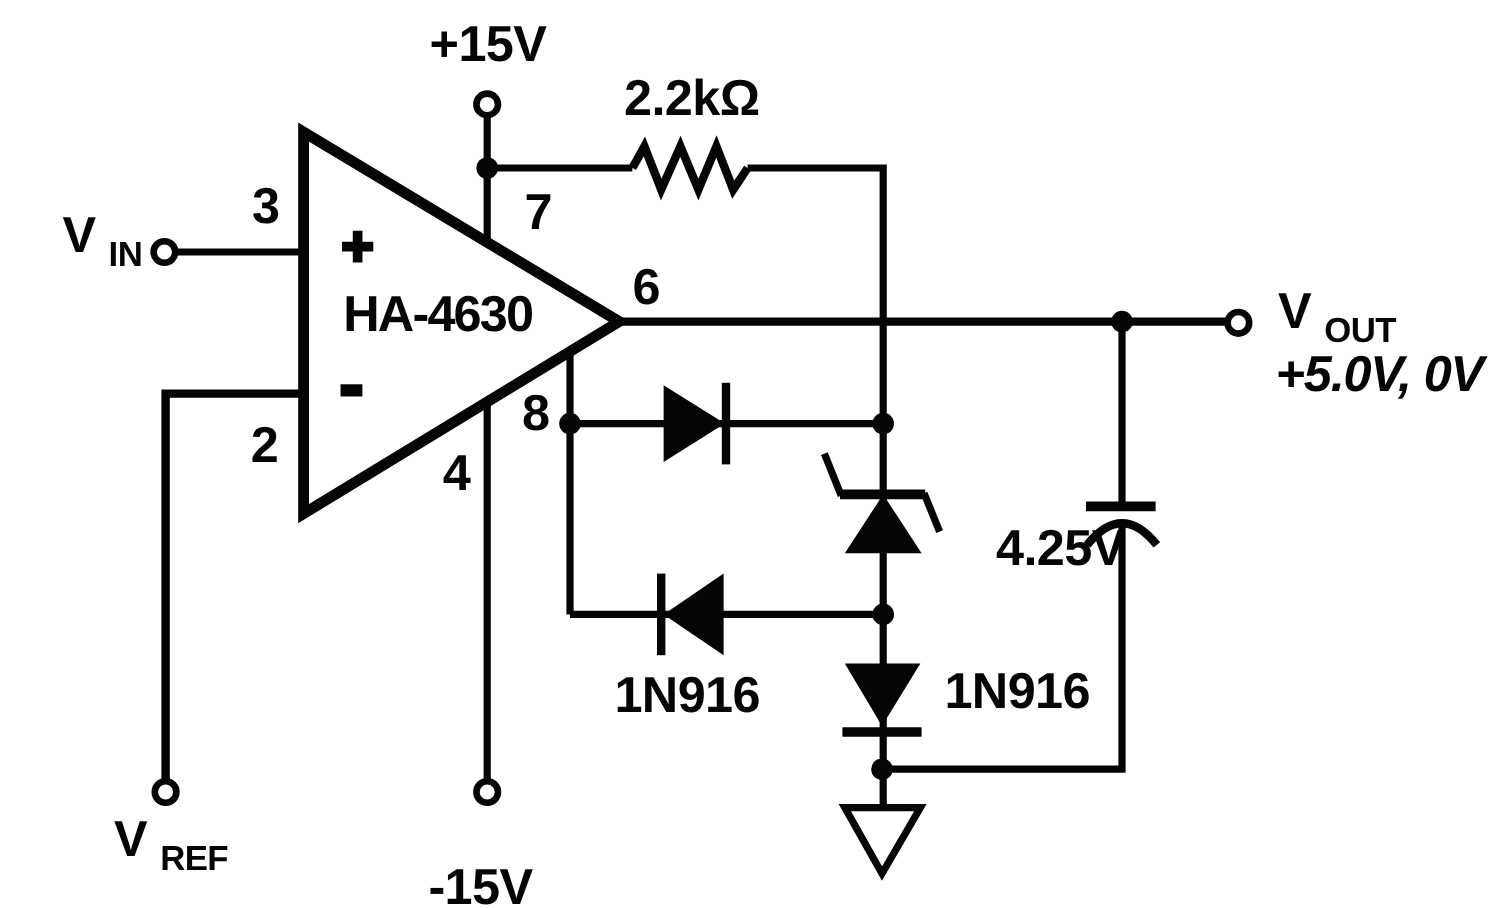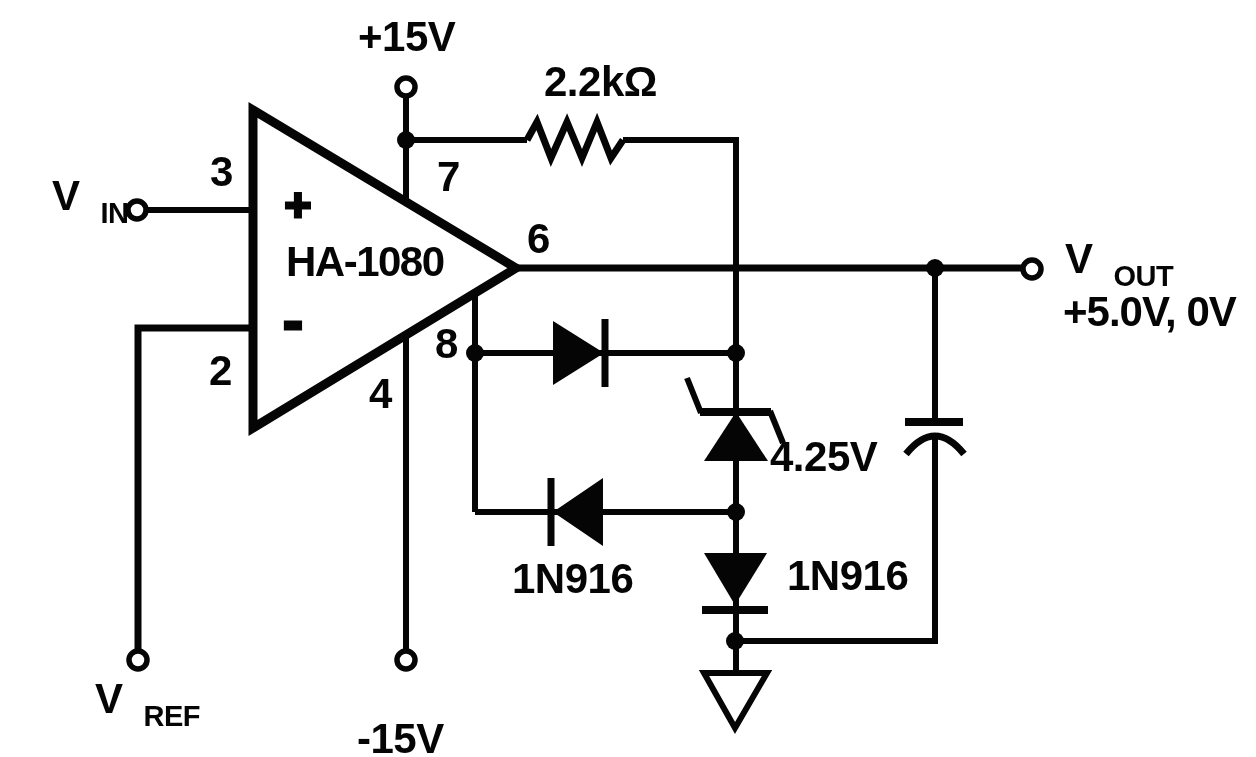--- a/index.html
+++ b/index.html
@@ -6,23 +6,23 @@
   .stage {
     position:relative; width:1256px; height:757px; background:#ffffff;
     font-family:"Liberation Sans", sans-serif; overflow:hidden;
   }
   .stage svg { position:absolute; left:0; top:0; }
   .lbl {
     position:absolute; font-weight:700; font-size:42px; line-height:1;
     letter-spacing:-0.5px; color:#050505; white-space:nowrap;
   }
   .lbl.tight { letter-spacing:-1.5px; }
-  .lbl.tight2 { letter-spacing:-1px; }
+  .lbl.tight2 { letter-spacing:-1px;font-style:italic; }
   .sig { display:inline-flex; align-items:flex-start; }
-  .sub { font-size:29px; position:relative; top:24px; margin-left:21px; letter-spacing:-0.5px; }
+  .sub { font-size:29px; position:relative; top:24px; margin-left:11px; letter-spacing:-0.5px; }
   svg text { font-family:"Liberation Sans", sans-serif; font-weight:700; }
 </style>
 </head>
 <body>
 
 <div class="stage">
 
   <svg width="1256" height="757" viewBox="0 0 1256 757">
 
     <g stroke="#050505" fill="none" stroke-linecap="butt">
@@ -87,32 +87,32 @@
     <g fill="#ffffff" stroke="#050505" stroke-width="5.5">
       <circle cx="137" cy="210" r="9"></circle>
       <circle cx="406" cy="87" r="9"></circle>
       <circle cx="406" cy="660" r="9"></circle>
       <circle cx="138" cy="660" r="9"></circle>
       <circle cx="1032" cy="269" r="9"></circle>
     </g>
   </svg>
 
   <div class="lbl" style="left:358px; top:16px;text-align:right;">+15V</div>
-  <div class="lbl" style="left:520px; top:61px;margin-left:24px;">2.2kΩ</div>
+  <div class="lbl" style="left:520px; top:61px;">2.2kΩ</div>
 
   <div class="lbl" style="left:210px; top:151px;">3</div>
   <div class="lbl" style="left:437px; top:156px;">7</div>
   <div class="lbl" style="left:527px; top:218px;">6</div>
   <div class="lbl" style="left:435px; top:323px;">8</div>
   <div class="lbl" style="left:209px; top:350px;">2</div>
   <div class="lbl" style="left:369px; top:373px;">4</div>
 
-  <div class="lbl tight" style="left:286px; top:241px;">HA-1080</div>
+  <div class="lbl tight" style="left:286px; top:241px;">HA-4630</div>
 
-  <div class="lbl" style="left:770px; top:436px;">4.25V</div>
+  <div class="lbl" style="left:830px; top:436px;">4.25V</div>
   <div class="lbl" style="left:512px; top:558px;">1N916</div>
   <div class="lbl" style="left:787px; top:555px;">1N916</div>
   <div class="lbl" style="left:357px; top:718px;">-15V</div>
 
   <div class="lbl sig" style="left:52px; top:175px;">
     <span>V</span>
       <span class="sub">IN</span>
   </div>
 
   <div class="lbl sig" style="left:95px; top:678px;">

